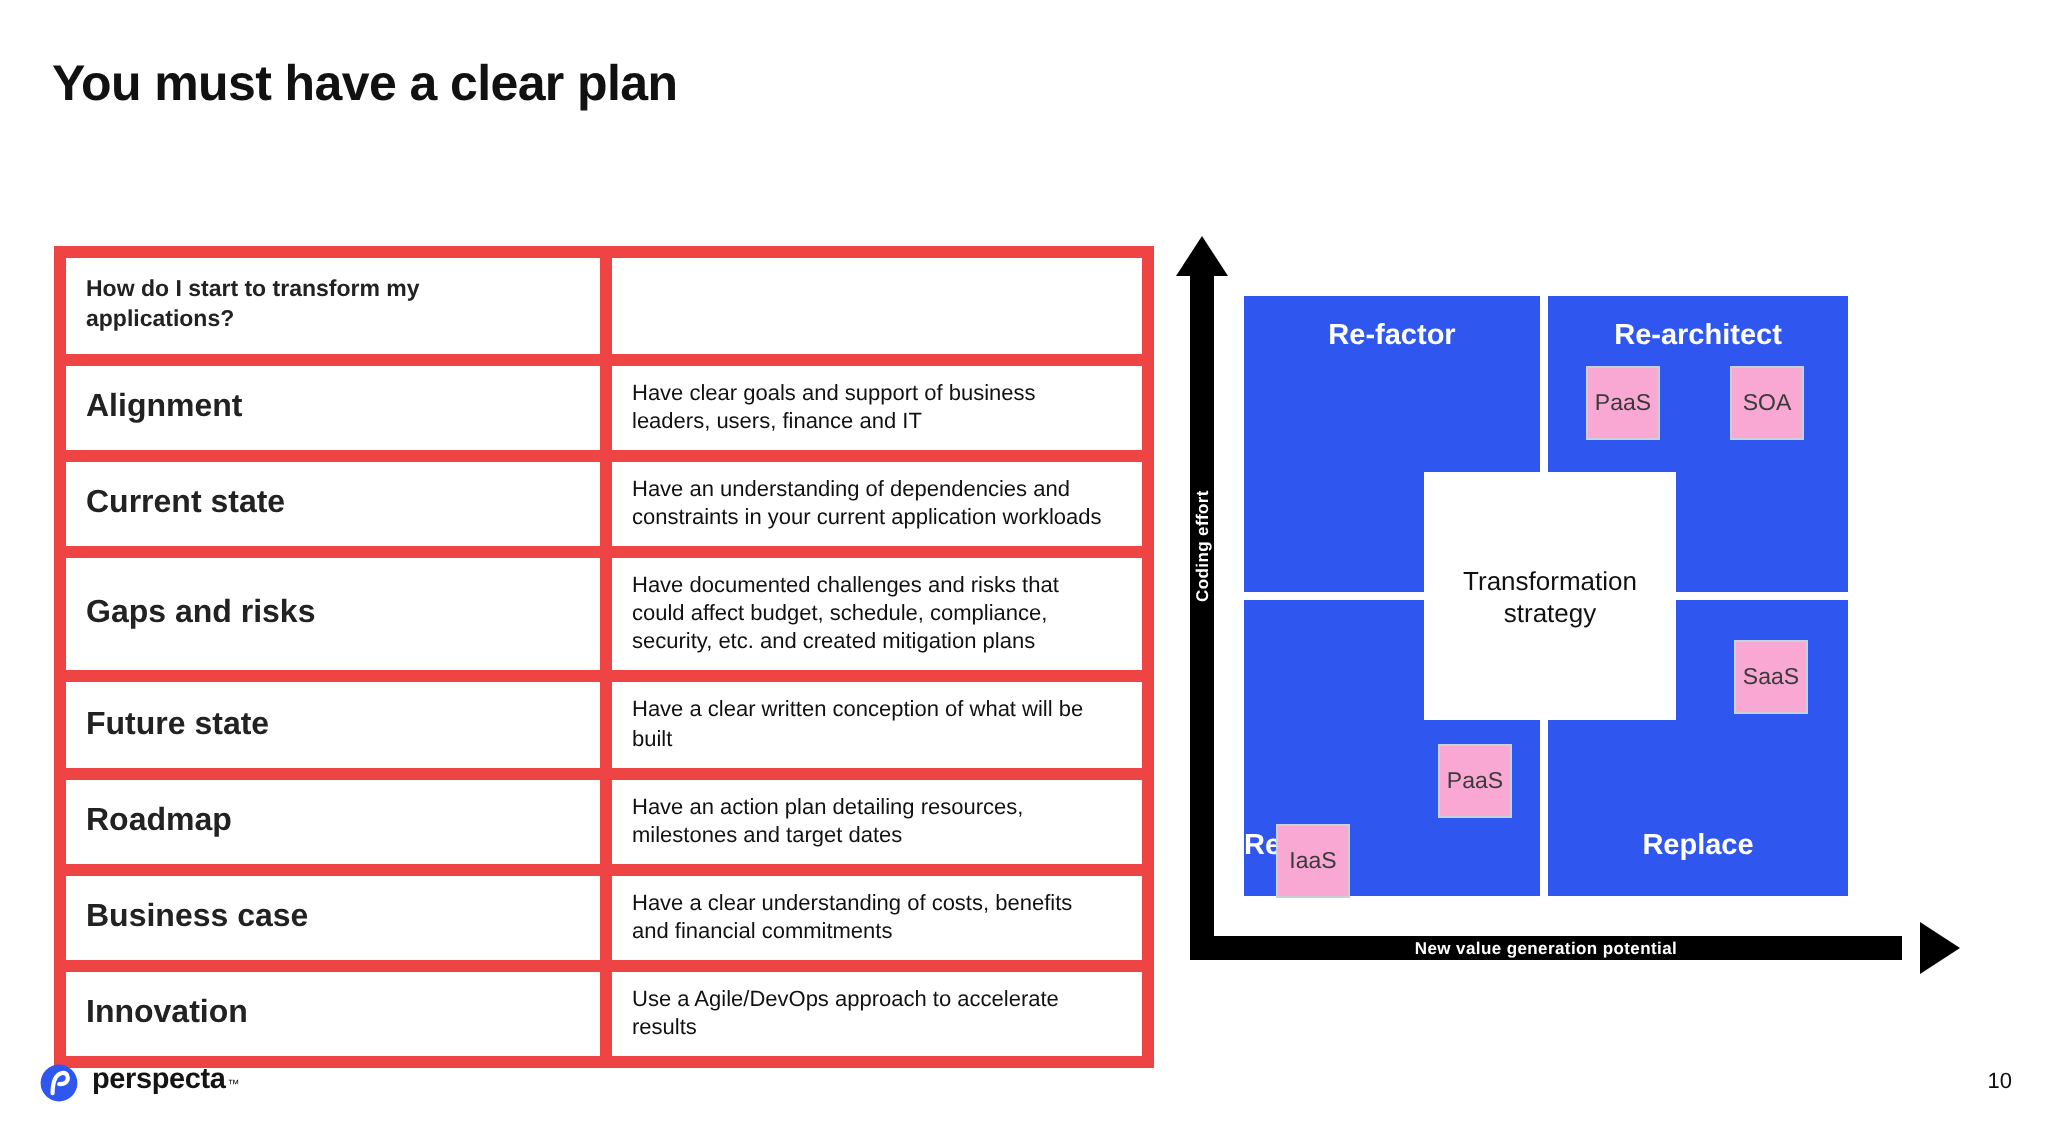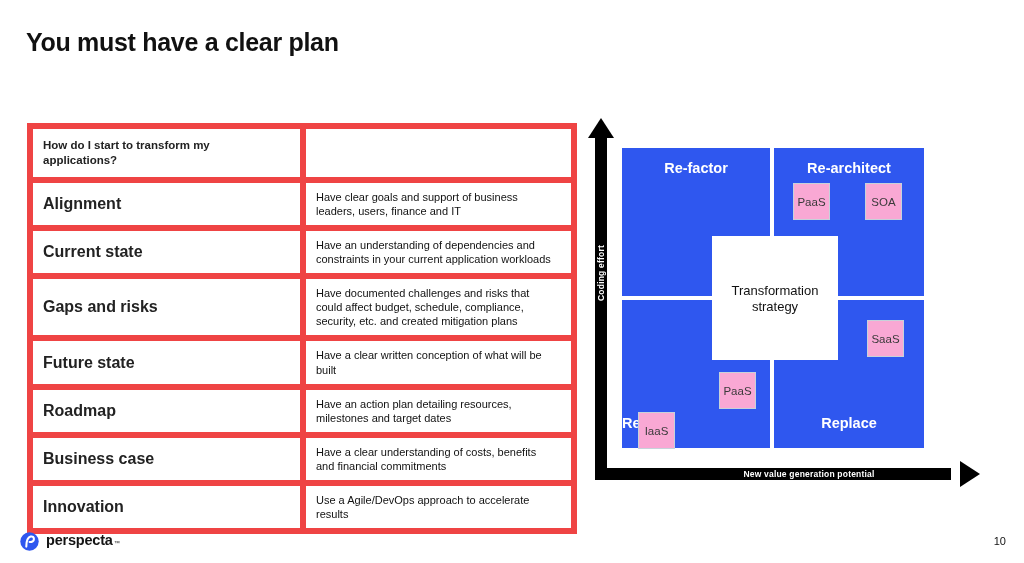--- a/index.html
+++ b/index.html
@@ -116,21 +116,21 @@
     color: #ffffff;
     font-size: 8.5px;
     font-weight: bold;
     letter-spacing: 0.2px;
     white-space: nowrap;
   }
   .axis-label-h {
     position: absolute;
     left: 7px;
     bottom: 11px;
-    width: 428px;
+    width: 356px;
     text-align: center;
     color: #ffffff;
     font-size: 8.5px;
     font-weight: bold;
     letter-spacing: 0.2px;
     line-height: 10px;
   }
 
   
   .quad {

